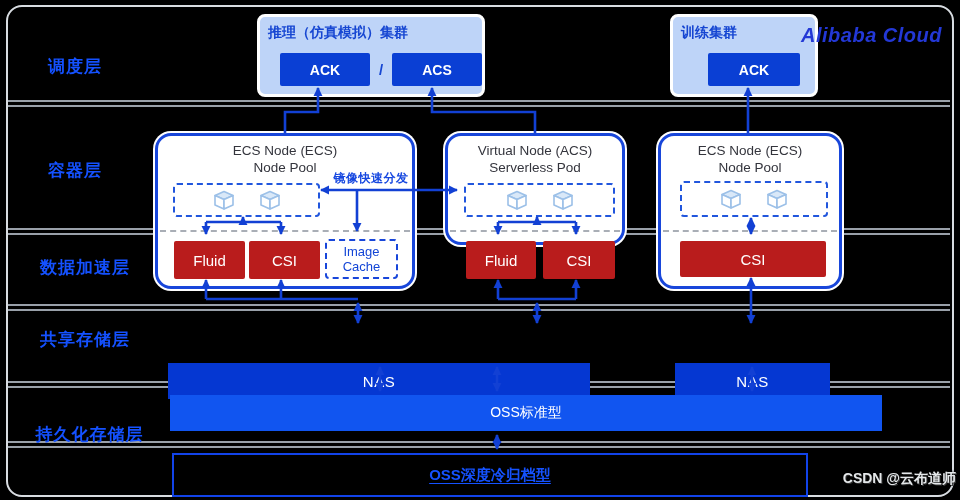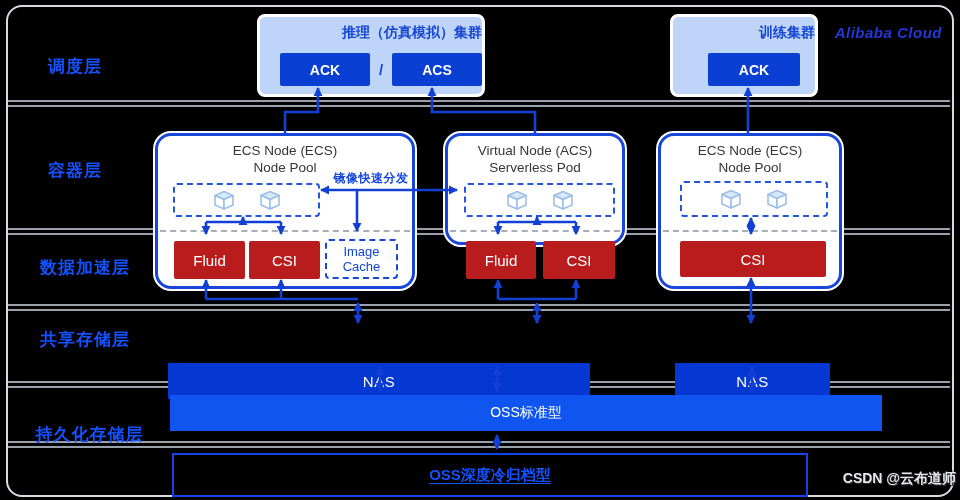--- a/index.html
+++ b/index.html
@@ -19,21 +19,21 @@
   .row-label{
     position:absolute;z-index:3;color:#1451ff;font-weight:bold;font-size:17px;
     letter-spacing:1px;text-align:center;
   }
   
   .cluster{
     position:absolute;z-index:3;background:#bed4f8;border:3px solid #ffffff;
     border-radius:8px;box-sizing:border-box;
   }
   .cluster-title{
-    position:absolute;left:8px;right:0;top:7px;text-align:right;
+    position:absolute;left:8px;right:0;top:7px;text-align:left;
     color:#1646d2;font-weight:bold;font-size:14px;
   }
   .cluster-row{
     position:absolute;left:0;right:0;top:36px;display:flex;justify-content:center;
     align-items:center;gap:9px;padding-left:20px;
   }
   .chip{
     width:92px;height:33px;background:#0a3fd4;color:#fff;font-size:14px;
     font-weight:bold;display:flex;align-items:center;justify-content:center;border-radius:2px;
   }
@@ -81,21 +81,21 @@
     position:absolute;z-index:3;background:transparent;border:2px solid #1243e8;
     display:flex;align-items:center;justify-content:center;box-sizing:border-box;
   }
   .archivebar span{
     color:#1552ff;font-weight:bold;font-size:15px;
     text-decoration:underline;text-underline-offset:3px;
   }
   .overlay{position:absolute;left:0;top:0;z-index:5;pointer-events:none;}
   .logo{
     position:absolute;right:18px;top:24px;z-index:6;color:#2338d6;
-    font-style:italic;font-weight:800;font-size:15px;letter-spacing:0.5px;
+    font-style:italic;font-weight:800;font-size:20px;letter-spacing:0.5px;
   }
   .watermark{
     position:absolute;right:4px;top:470px;z-index:6;color:#e5e8ea;font-size:14px;
     font-weight:600;text-shadow:0 0 3px #000,1px 1px 0 #444;
   }
   .cube{display:block;}
 </style>
 </head>
 <body>
 

